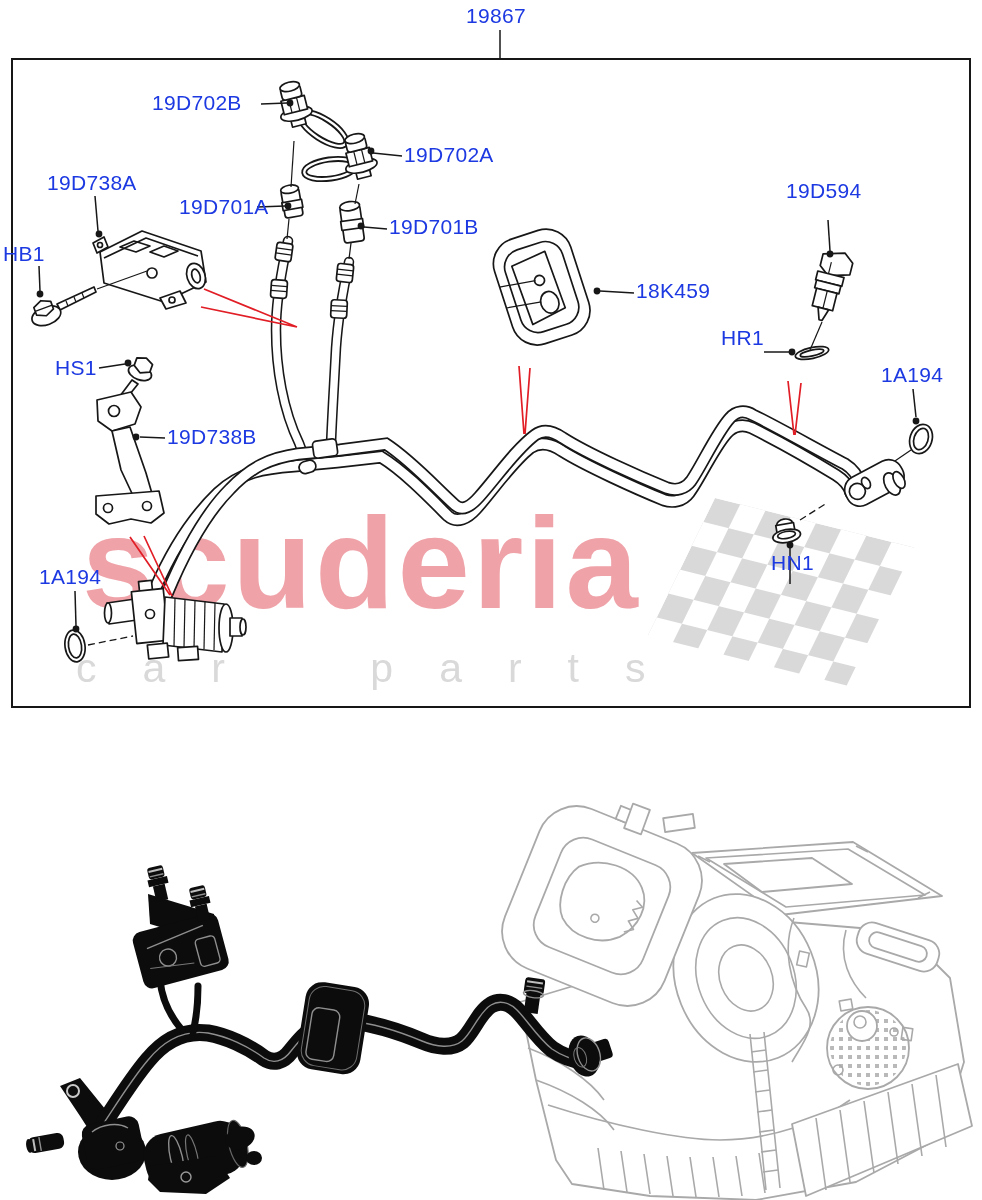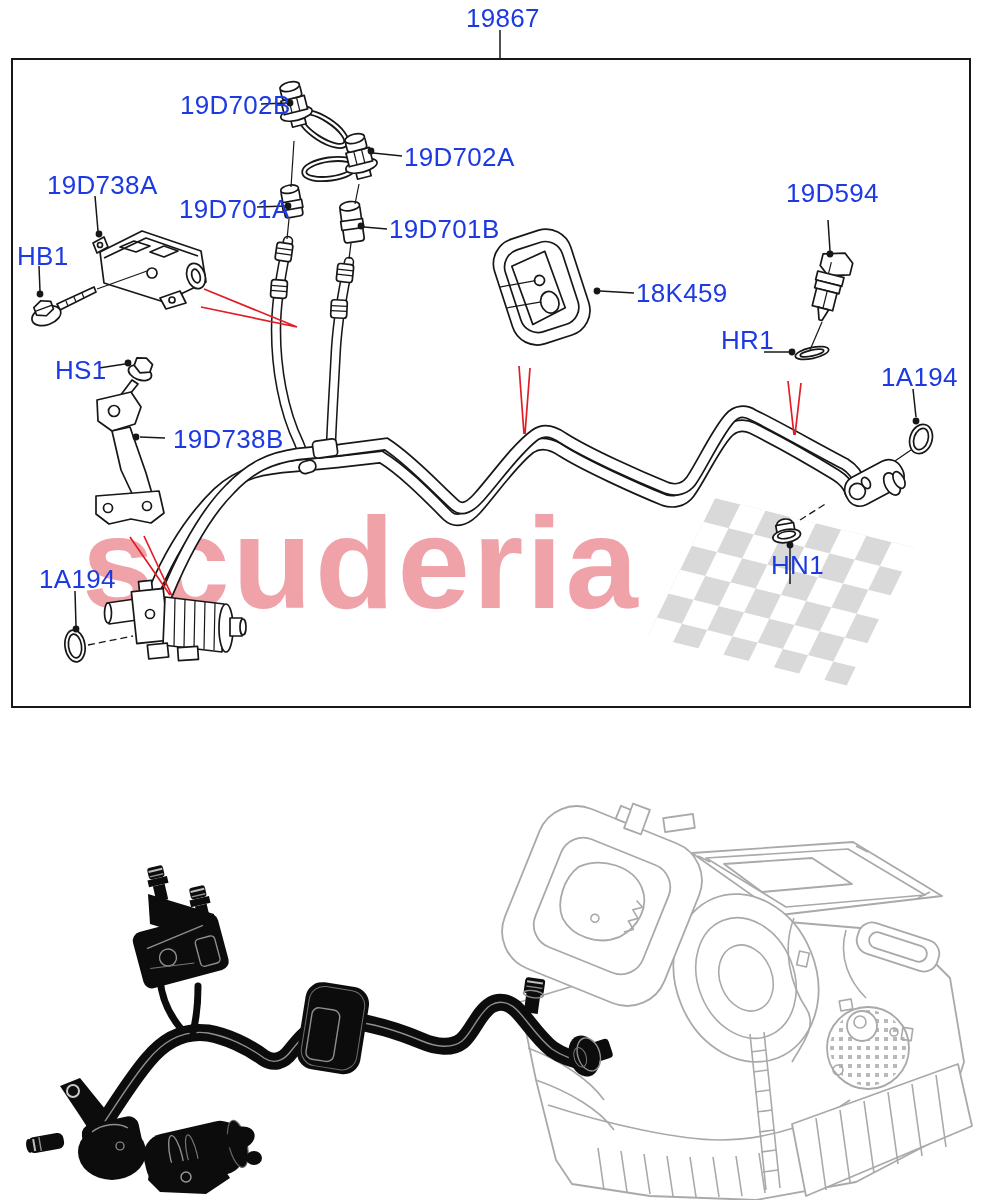--- a/index.html
+++ b/index.html
@@ -1,19 +1,19 @@
 <!DOCTYPE html>
 <html style="--label-blue: #1c39e2; --line-ink: #171717; --arrow-red: #e11d25; --watermark-pink: #efa2a8; --watermark-gray: #d9d9d9; --flag-gray: #d9d9d9; --art-gray: #a9a9a9; --part-black: #0c0c0c;"><head>
 <meta charset="utf-8">
 <style>
   html,body{margin:0;padding:0;background:#fff;}
   .stage{position:relative;width:982px;height:1200px;background:#fff;overflow:hidden;
          font-family:"Liberation Sans",sans-serif;}
   .stage svg{position:absolute;left:0;top:0;}
-  .plabel{position:absolute;font-size:26px;line-height:1.05;color:var(--label-blue,#1c39e2);
+  .plabel{position:absolute;font-size:21px;line-height:1.05;color:var(--label-blue,#1c39e2);
           white-space:nowrap;letter-spacing:.3px;cursor:pointer;}
   .wm-brand{position:absolute;left:82px;top:498px;font-size:130px;font-weight:bold;line-height:1;
             color:var(--watermark-pink,#efa2a8);letter-spacing:3px;}
   .wm-sub{position:absolute;left:76px;top:648px;font-size:41px;line-height:1;
           color:var(--watermark-gray,#d9d9d9);letter-spacing:46px;word-spacing:42px;}
   
   .frame{fill:none;stroke:var(--line-ink,#171717);stroke-width:2;}
   .ln{stroke:var(--line-ink,#171717);stroke-width:1.7;fill:#fff;stroke-linejoin:round;}
   .lnf{stroke:var(--line-ink,#171717);stroke-width:1.7;fill:none;stroke-linejoin:round;}
   .thin{stroke:var(--line-ink,#171717);stroke-width:1.2;fill:none;}
@@ -34,20 +34,21 @@
   .tube2{stroke:var(--part-black,#0c0c0c);stroke-width:7;fill:none;stroke-linecap:round;}
   .acc{stroke:#8f8f8f;stroke-width:1.4;fill:none;}
   .accw{stroke:#bdbdbd;stroke-width:2;fill:none;}
 </style>
 </head>
 <body>
 
 <div class="stage">
 
   <div class="wm-brand">scuderia</div>
+  <div class="wm-sub">car parts</div>
 
   <svg width="982" height="1200" viewBox="0 0 982 1200">
     <defs>
       <pattern id="chk" width="52" height="52" patternUnits="userSpaceOnUse">
         <rect width="26" height="26" fill="#d9d9d9"></rect>
         <rect x="26" y="26" width="26" height="26" fill="#d9d9d9"></rect>
       </pattern>
       <pattern id="dotgrid" width="9" height="9" patternUnits="userSpaceOnUse">
         <rect x="2" y="2" width="4" height="4" fill="#b9b9b9"></rect>
       </pattern>
@@ -430,27 +431,27 @@
         <circle cx="186" cy="1177" r="5" fill="#0c0c0c" stroke="#9a9a9a" stroke-width="1.4"></circle>
         <ellipse class="blk" cx="240" cy="1138" rx="15" ry="11" transform="rotate(-18 240 1138)"></ellipse>
         <ellipse class="blk" cx="254" cy="1158" rx="8" ry="7"></ellipse>
         <path class="acc" d="M92,1132 C102,1124 118,1122 128,1128"></path>
         <circle cx="120" cy="1146" r="4" fill="none" stroke="#999" stroke-width="1.2"></circle>
       </g>
     </g>
   </svg>
 
   <div class="plabel" style="left:466px;top:5px">19867</div>
-  <div class="plabel" style="left:180px;top:92px">19D702B</div>
+  <div class="plabel" style="left:152px;top:92px">19D702B</div>
   <div class="plabel" style="left:404px;top:144px">19D702A</div>
   <div class="plabel" style="left:47px;top:172px">19D738A</div>
   <div class="plabel" style="left:179px;top:196px">19D701A</div>
   <div class="plabel" style="left:389px;top:216px">19D701B</div>
   <div class="plabel" style="left:786px;top:180px">19D594</div>
-  <div class="plabel" style="left:17px;top:243px">HB1</div>
+  <div class="plabel" style="left:3px;top:243px">HB1</div>
   <div class="plabel" style="left:636px;top:280px">18K459</div>
   <div class="plabel" style="left:721px;top:327px">HR1</div>
   <div class="plabel" style="left:881px;top:364px">1A194</div>
   <div class="plabel" style="left:55px;top:357px">HS1</div>
-  <div class="plabel" style="left:173px;top:426px">19D738B</div>
+  <div class="plabel" style="left:167px;top:426px">19D738B</div>
   <div class="plabel" style="left:39px;top:566px">1A194</div>
   <div class="plabel" style="left:771px;top:552px">HN1</div>
 </div>
 
 </body></html>

